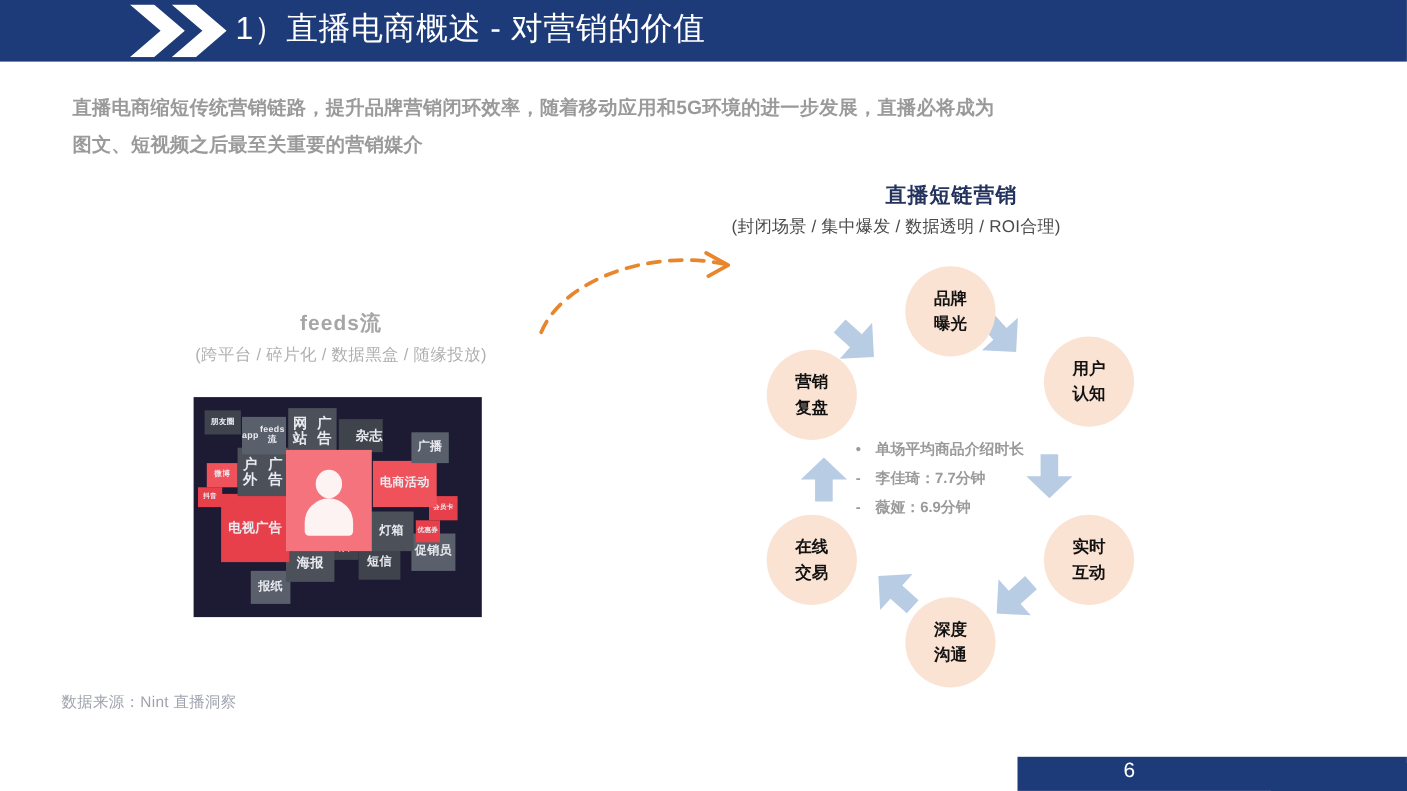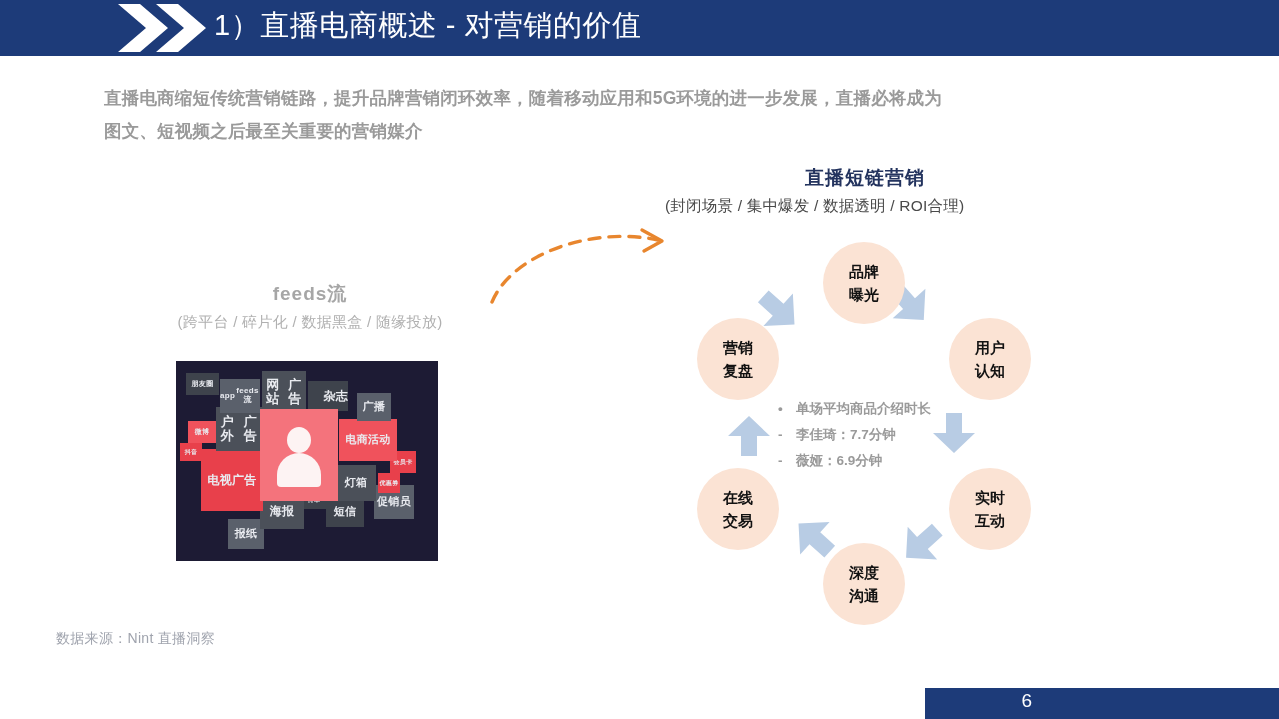--- a/index.html
+++ b/index.html
@@ -22,21 +22,21 @@
   .title {
     position: absolute; left: 214px; top: 6px;
     color: #ffffff; font-size: 29px; font-weight: 400;
     letter-spacing: 0.5px; white-space: nowrap;
   }
 
   
   .subtitle {
     position: absolute; left: 66px; top: 82px; width: 1160px;
     color: #9a9a9a; font-size: 17.5px; font-weight: bold;
-    line-height: 33px; letter-spacing: 0.2px; margin-left: 38px;
+    line-height: 33px; letter-spacing: 0.2px;
   }
 
   
   .left-heading {
     position: absolute; left: 160px; top: 281px; width: 300px;
     text-align: center; color: #a6a6a6;
     font-size: 19px; font-weight: bold; letter-spacing: 1px;
   }
   .left-sub {
     position: absolute; left: 140px; top: 313px; width: 340px;
@@ -92,21 +92,21 @@
   
   .cycle { position: absolute; left: 660px; top: 228px; width: 400px; height: 400px; }
   .node {
     position: absolute; width: 82px; height: 82px; border-radius: 50%;
     background: #fbe3d4; display: flex; flex-direction: column;
     align-items: center; justify-content: center;
     color: #121212; font-size: 15px; font-weight: bold; line-height: 1.55; text-align: right;
   }
   .node span { display: block; }
   .n-brand    { left: 163px; top: 14px;  }
-  .n-aware    { left: 289px; top: 90px;  }
+  .n-aware    { left: 289px; top: 78px;  }
   .n-live     { left: 289px; top: 240px; }
   .n-deep     { left: 163px; top: 315px; }
   .n-trade    { left: 37px;  top: 240px; }
   .n-review   { left: 37px;  top: 90px;  }
 
   .center-note {
     position: absolute; left: 118px; top: 168px; width: 210px;
     color: #9a9a9a; font-size: 13.5px; font-weight: bold; line-height: 26px;
   }
   .center-note .row { display: flex; }
@@ -179,21 +179,21 @@
       <div class="tile t-red" style="left: 4px; top: 82px; width: 22px; height: 18px; font-size: 6px;">
         <div>抖音</div>
       </div>
       <div class="tile t-red2" style="left: 12px; top: 60px; width: 28px; height: 22px; font-size: 7px;">
         <div>微博</div>
       </div>
       <div class="tile t-gray" style="left: 40px; top: 46px; width: 46px; height: 44px; font-size: 13px;">
         <div>户外</div>
         <div>广告</div>
       </div>
-      <div class="tile t-gray3" style="left: 181px; top: 32px; width: 34px; height: 28px; font-size: 11px; align-items: center;">
+      <div class="tile t-gray3" style="left: 198px; top: 32px; width: 34px; height: 28px; font-size: 11px; align-items: center;">
         <div>广播</div>
       </div>
       <div class="tile t-gray2" style="left: 132px; top: 20px; width: 40px; height: 30px; font-size: 12px; justify-content: flex-end;">
         <div>杂志</div>
       </div>
       <div class="tile t-gray" style="left: 86px; top: 10px; width: 44px; height: 42px; font-size: 13px;">
         <div>网站</div>
         <div>广告</div>
       </div>
       <div class="tile t-gray3" style="left: 44px; top: 18px; width: 40px; height: 34px; font-size: 8px;">

